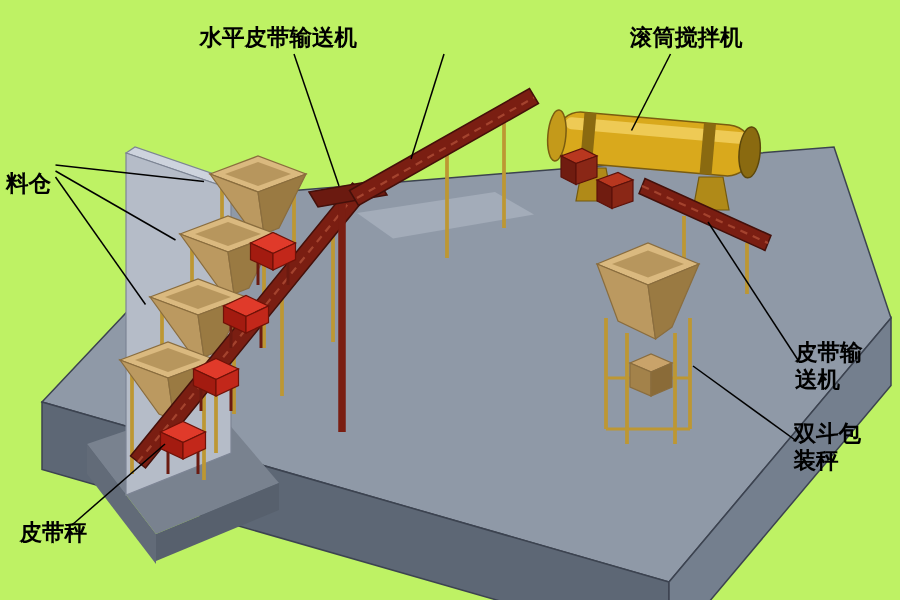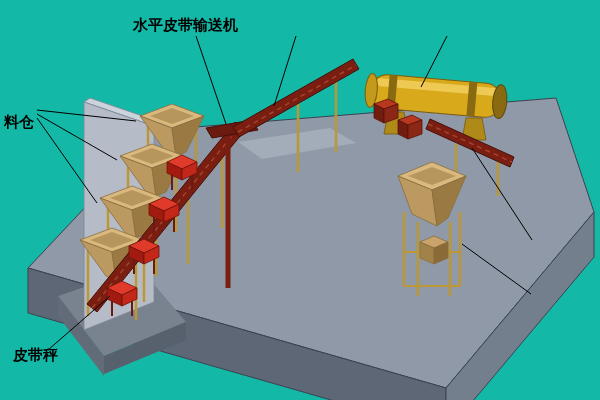--- a/index.html
+++ b/index.html
@@ -1,17 +1,17 @@
 <!DOCTYPE html>
 <html style="--platform-top: #8f99a7; --platform-front: #5d6775; --platform-right: #747f8e; --wall-face: #b5bcc8; --wall-top: #cdd3dd; --pit-floor: #79828f; --pit-wall: #626b78; --hopper-light: #dab97f; --hopper-mid: #bb9960; --hopper-dark: #9a7a42; --conveyor-red: #7a1e12; --conveyor-edge: #44100a; --belt-stripe: #a4432e; --scale-red-top: #e03a2a; --scale-red-left: #a31b10; --scale-red-right: #c2271a; --frame-yellow: #bd9733; --mixer-gold: #d9a91c; --mixer-dark: #8a6a10; --leader-line: #000000;"><head>
 <meta charset="utf-8">
 <style>
   html,body{margin:0;padding:0;background:#fff;}
   .stage{
-    position:relative;width:600px;height:400px;background:#14b8a6;overflow:hidden;
+    position:relative;width:600px;height:400px;background:#bef264;overflow:hidden;
     font-family:"DejaVu Sans","Liberation Sans",sans-serif;
   }
   .stage svg{position:absolute;left:0;top:0;}
   .lbl{
     position:absolute;z-index:5;color:#000;
     font:bold 15px "DejaVu Sans","Liberation Sans",sans-serif;
     white-space:nowrap;line-height:1.22;
   }
   .lbl span{display:block;}
 </style>
@@ -185,19 +185,28 @@
     <line x1="37" y1="118" x2="97" y2="203"></line>
     <line x1="532" y1="240" x2="472" y2="148"></line>
     <line x1="531" y1="294" x2="462" y2="244"></line>
     <line x1="48" y1="350" x2="110" y2="296"></line>
   </g>
 </svg>
 
   <div class="lbl" style="left:133px;top:16px">水平皮带输送机</div>
 
 
+  <div class="lbl" style="left:420px;top:16px">滚筒搅拌机</div>
 
   <div class="lbl" style="left:4px;top:113px">料仓</div>
 
-
+  <div class="lbl" style="left:530px;top:226px">
+    <span>皮带输</span>
+    <span>送机</span>
+  </div>
+
+  <div class="lbl" style="left:529px;top:280px">
+    <span>双斗包</span>
+    <span>装秤</span>
+  </div>
 
   <div class="lbl" style="left:13px;top:346px">皮带秤</div>
 </div>
 
 </body></html>

